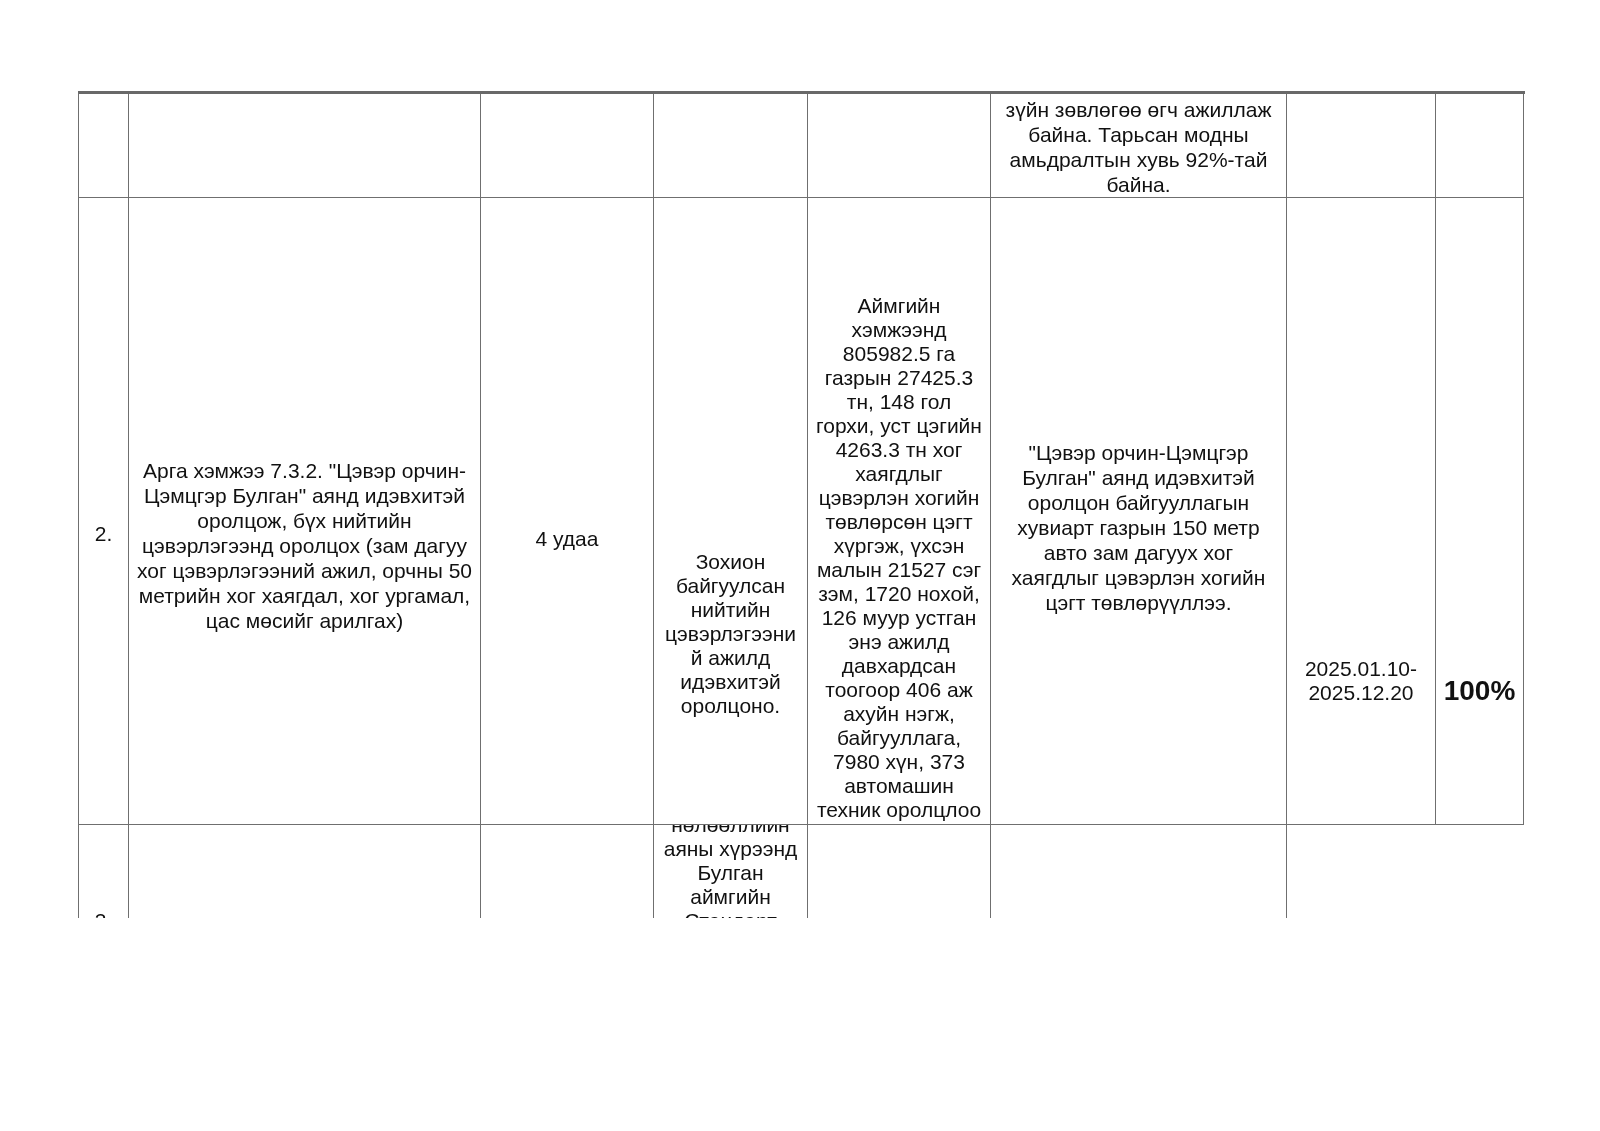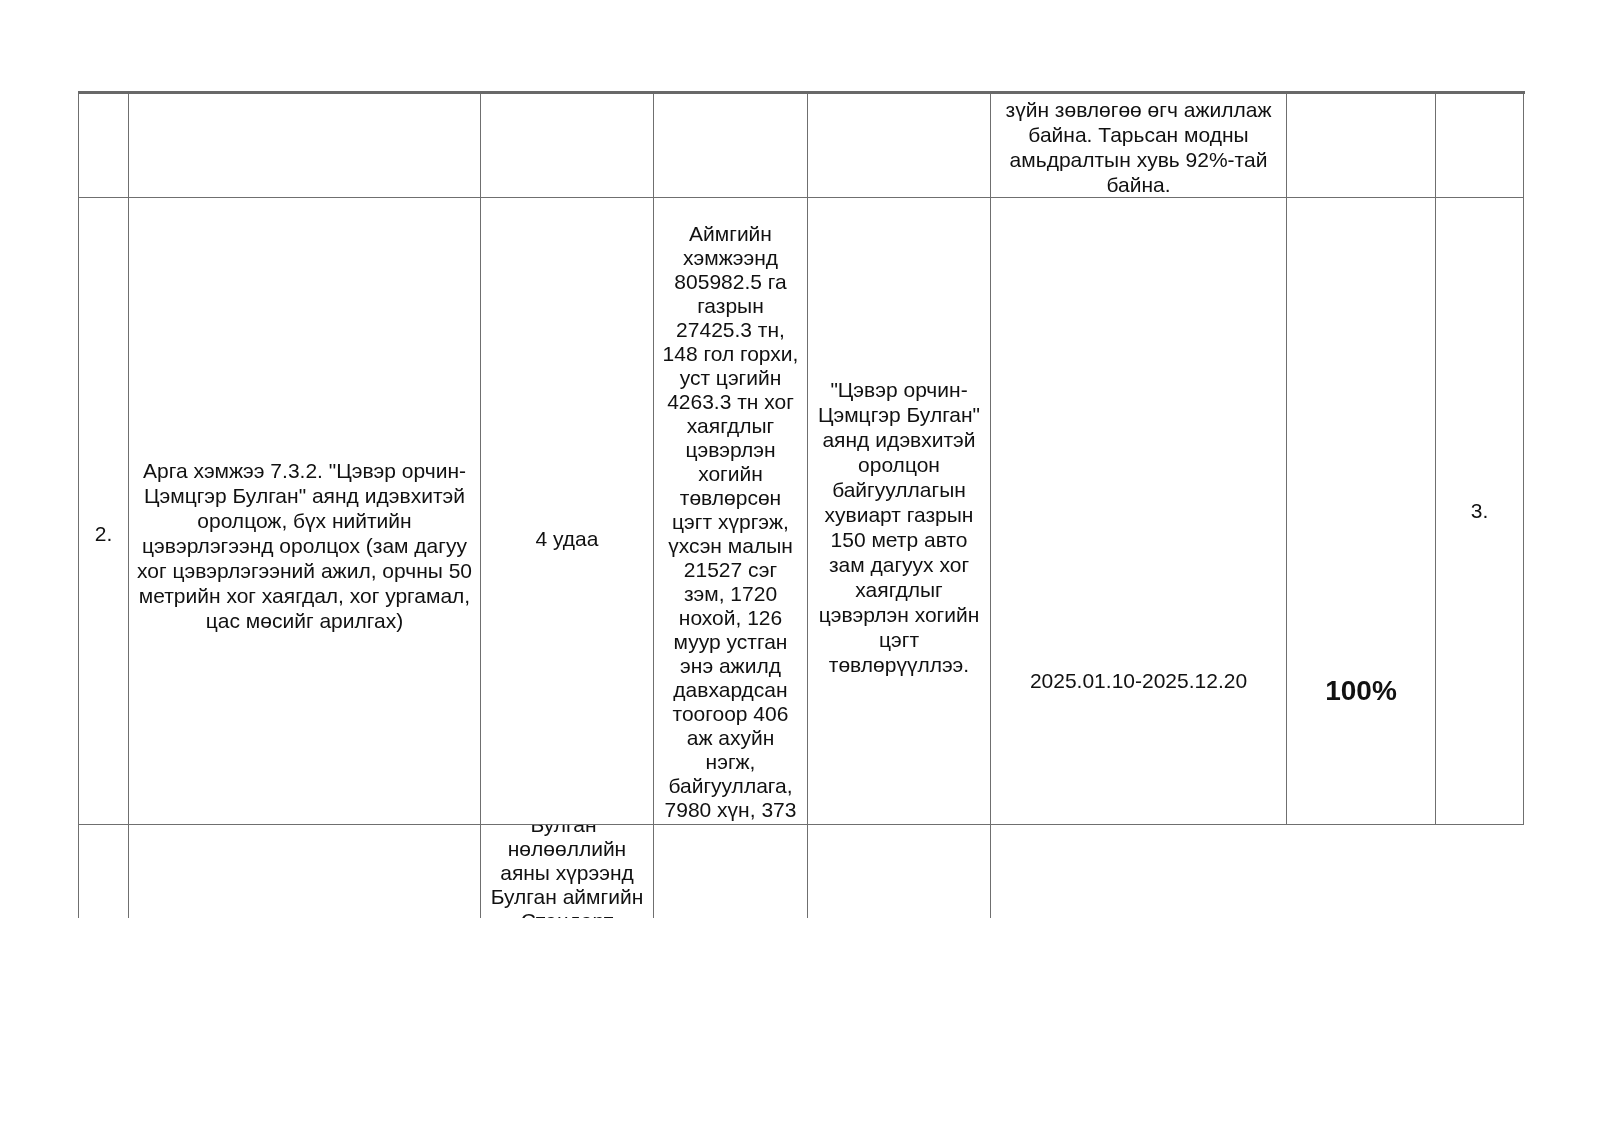--- a/index.html
+++ b/index.html
@@ -85,20 +85,23 @@
 
     <div class="cell" style="--dy:23px">
       <div class="content">2.</div>
     </div>
     <div class="cell wide-text" style="--dy:34px">
       <div class="content">Арга хэмжээ 7.3.2. "Цэвэр орчин-Цэмцгэр Булган" аянд идэвхитэй оролцож, бүх нийтийн цэвэрлэгээнд оролцох (зам дагуу хог цэвэрлэгээний ажил, орчны 50 метрийн хог хаягдал, хог ургамал, цас мөсийг арилгах)</div>
     </div>
     <div class="cell" style="--dy:28px">
       <div class="content">4 удаа</div>
     </div>
+    <div class="cell" style="--dy:123px">
+      <div class="content">Зохион байгуулсан нийтийн цэвэрлэгээний ажилд идэвхитэй оролцоно.</div>
+    </div>
     <div class="cell" style="--dy:47px">
       <div class="content">Аймгийн хэмжээнд 805982.5 га газрын 27425.3 тн, 148 гол горхи, уст цэгийн 4263.3 тн хог хаягдлыг цэвэрлэн хогийн төвлөрсөн цэгт хүргэж, үхсэн малын 21527 сэг зэм, 1720 нохой, 126 муур устган энэ ажилд давхардсан тоогоор 406 аж ахуйн нэгж, байгууллага, 7980 хүн, 373 автомашин техник оролцлоо</div>
     </div>
     <div class="cell wide-text" style="--dy:16px">
       <div class="content">"Цэвэр орчин-Цэмцгэр Булган" аянд идэвхитэй оролцон байгууллагын хувиарт газрын 150 метр авто зам дагуух хог хаягдлыг цэвэрлэн хогийн цэгт төвлөрүүллээ.</div>
     </div>
     <div class="cell" style="--dy:170px">
       <div class="content">2025.01.10-2025.12.20</div>
     </div>
     <div class="cell bold" style="--dy:180px">

